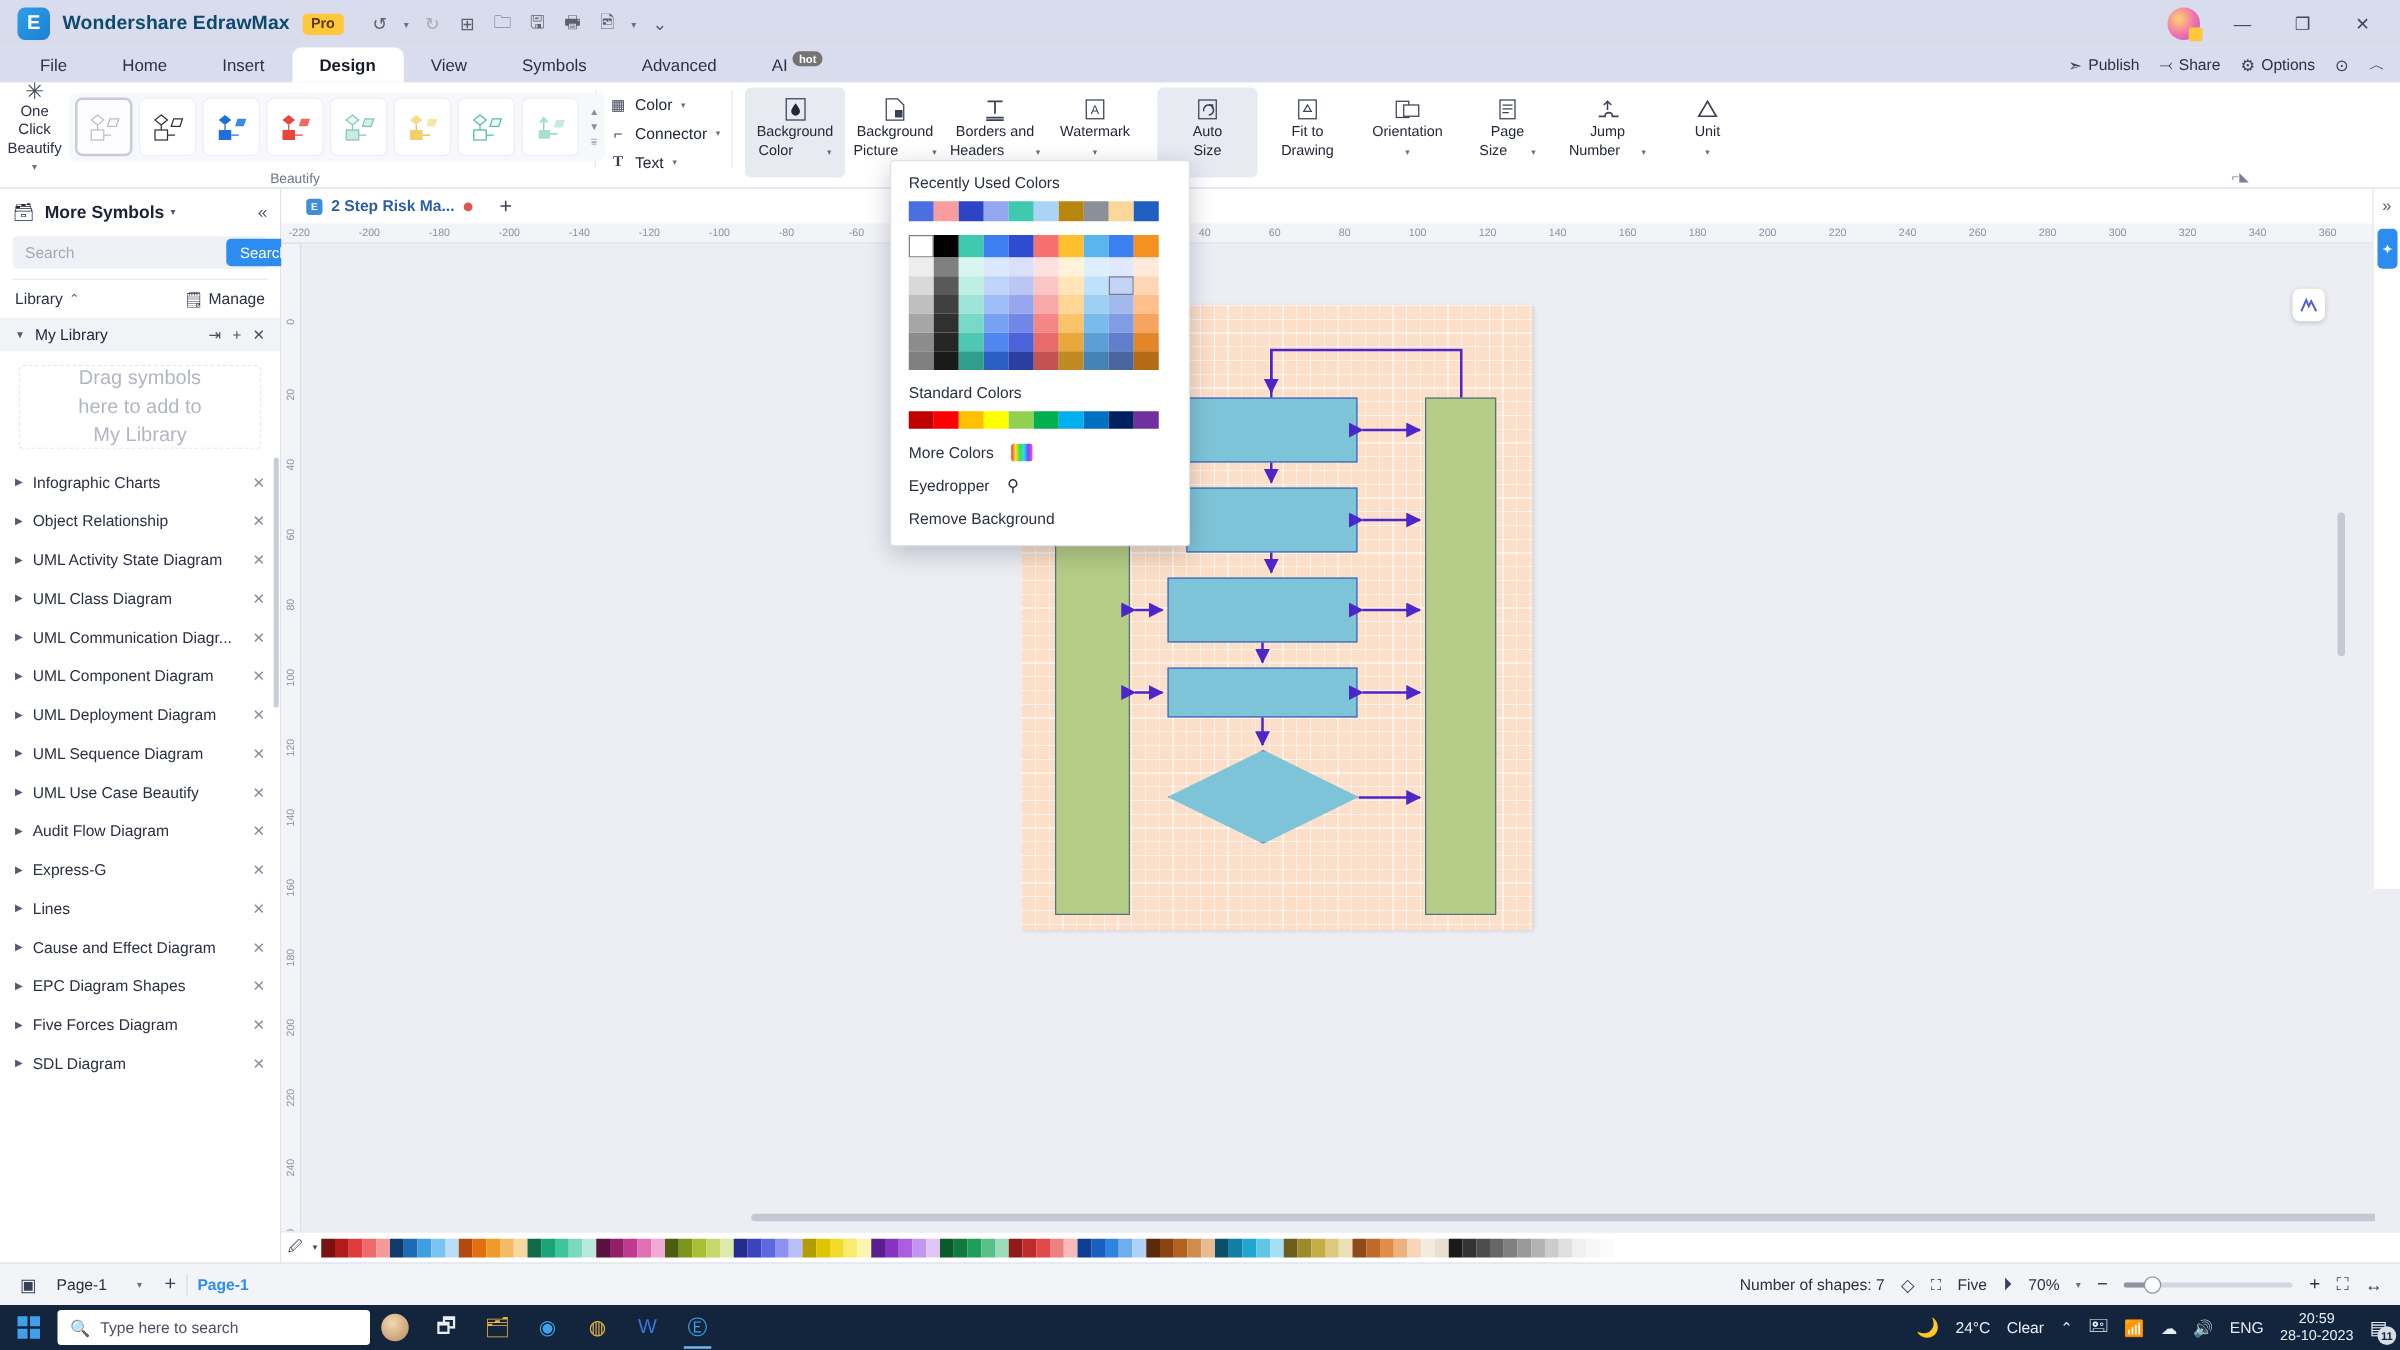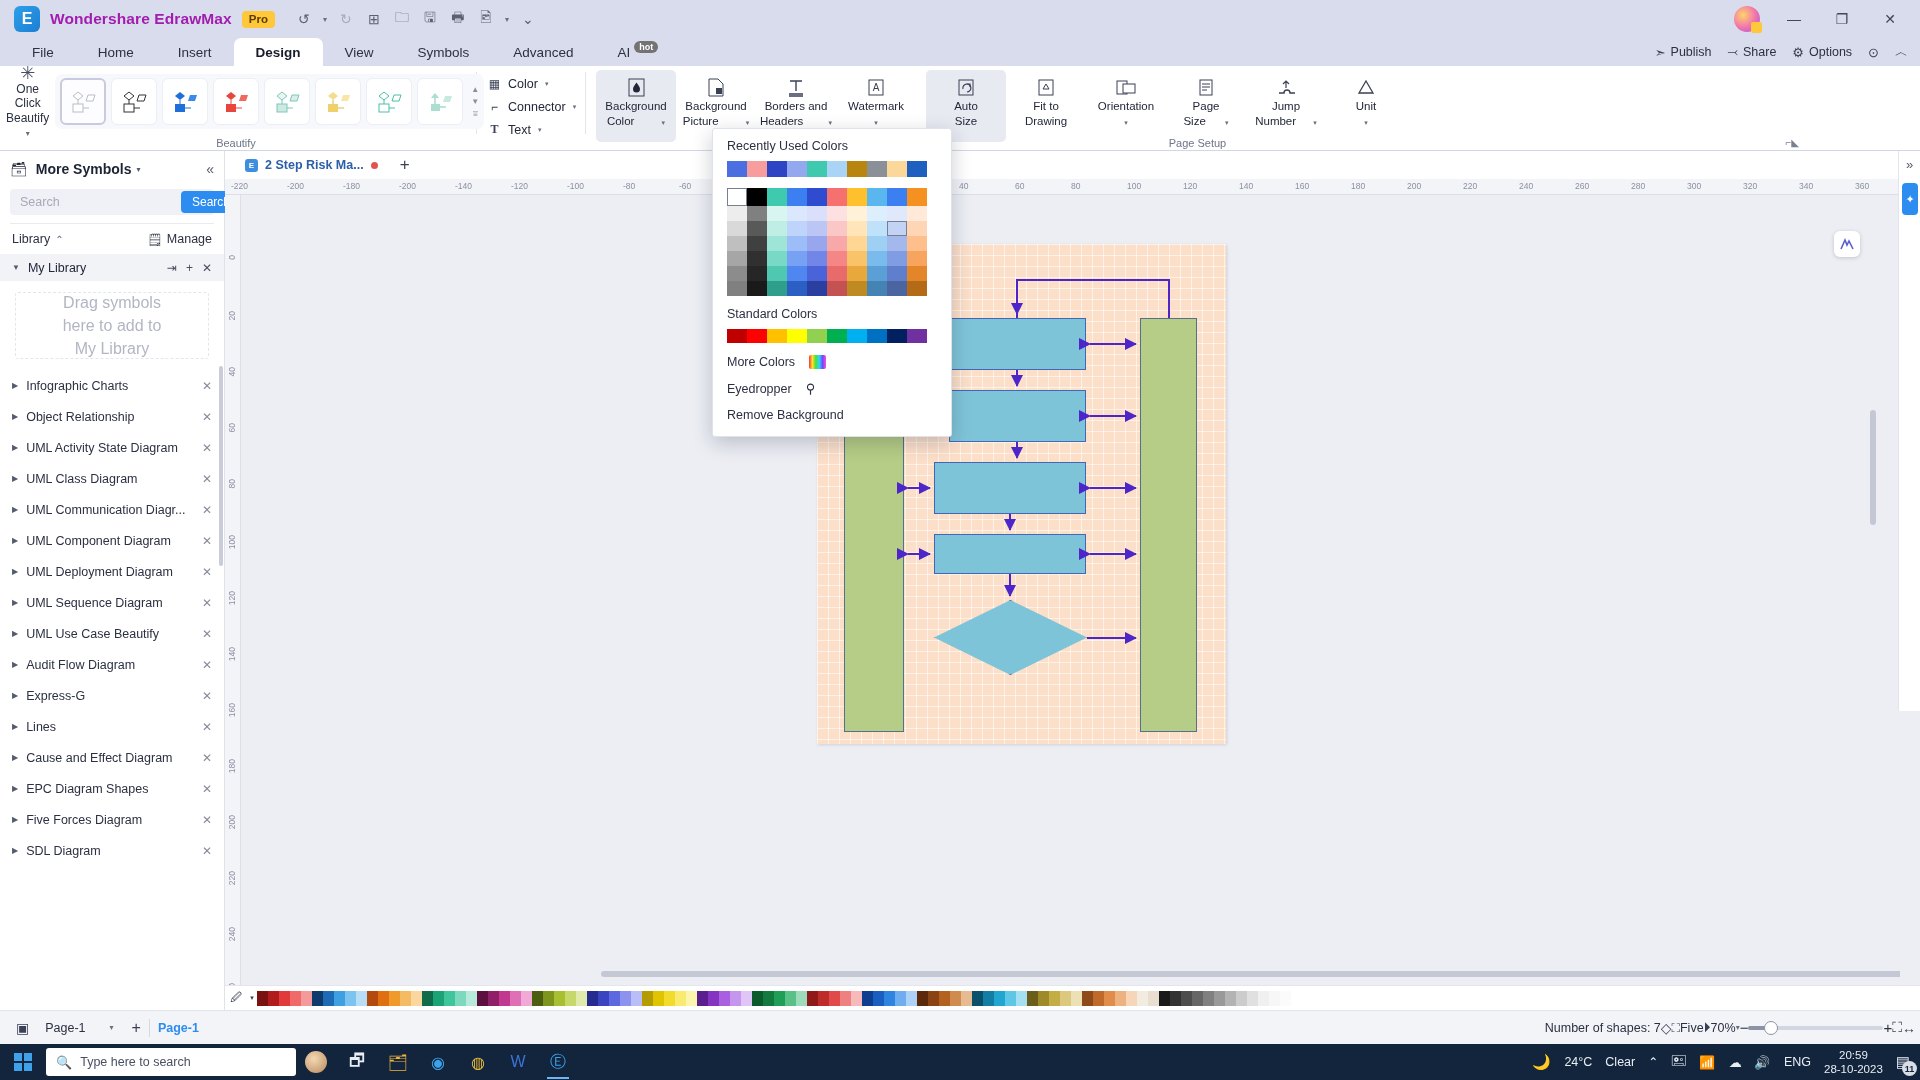--- a/index.html
+++ b/index.html
@@ -17,21 +17,21 @@
   .titlebar{
     position:absolute; left:0; top:0; width:1920px; height:38px;
     background:#d9dcec; display:flex; align-items:center;
   }
   .logo{
     width:26px;height:26px;margin-left:14px;border-radius:6px;
     background:linear-gradient(135deg,#2e9fe8,#1b7fd4);
     display:flex;align-items:center;justify-content:center;
     color:#fff;font-size:16px;font-weight:bold;
   }
-  .brand{margin-left:10px;font-size:15.5px;font-weight:bold;color:#a21caf;letter-spacing:.1px;}
+  .brand{margin-left:10px;font-size:15.5px;font-weight:bold;color:#0c4a6e;letter-spacing:.1px;}
   .pro-badge{
     margin-left:10px;background:#ffc83a;color:#5a3c00;font-weight:bold;
     font-size:11.5px;border-radius:4px;padding:2px 7px 3px;
   }
   .qat{display:flex;align-items:center;gap:2px;margin-left:16px;}
   .qbtn{
     width:26px;height:26px;display:flex;align-items:center;justify-content:center;
     color:#5c6170;border-radius:4px;font-size:14px;
   }
   .qbtn.disabled{color:#a7abba;}
@@ -229,21 +229,21 @@
 
   
   .statusbar{
     position:absolute;left:0;top:1010px;width:1920px;height:34px;background:#f3f4f8;
     display:flex;align-items:center;border-top:1px solid #e0e3ec;font-size:12.5px;color:#2b3042;
   }
   .sb-ico{font-size:14px;color:#3a4055;}
   .pagesel{display:flex;align-items:center;gap:24px;height:24px;padding:0 8px;margin-left:8px;font-size:12.5px;}
   .sb-sep{width:1px;height:18px;background:#d6d9e4;margin:0 8px;}
   .pagetab{color:#2d8cf0;font-size:12.5px;font-weight:bold;}
-  .sb-right{margin-left:auto;display:flex;align-items:center;gap:0;padding-right:4px;}
+  .sb-right{margin-left:auto;display:flex;align-items:center;gap:13px;padding-right:14px;}
   .zoomslider{width:135px;height:4px;background:#d2d6e1;border-radius:2px;position:relative;}
   .zoomknob{position:absolute;left:16px;top:-5px;width:14px;height:14px;border-radius:50%;
     background:#fff;border:1.5px solid #8d93a5;}
   .zoomfill{position:absolute;left:0;top:0;height:4px;width:20px;background:#8d93a5;border-radius:2px;}
 
   
   .taskbar{
     position:absolute;left:0;top:1044px;width:1920px;height:36px;background:#13253c;
     display:flex;align-items:center;color:#e9edf4;font-size:12.5px;
   }
@@ -584,21 +584,20 @@
         <div class="bb-ico">
           <svg width="18" height="19" viewBox="0 0 18 19">
               <path d="M9 3 l7 12 h-14z" fill="none" stroke="#3a4055" stroke-width="1.3"></path>
             </svg>
         </div>
         <div class="bb-t">Unit</div>
         <div class="bb-t">
           <span class="bb-caret">▾</span>
         </div>
       </div>
-      <div class="glabel">Page Setup</div>
       <div class="rdialog">⌐◣</div>
     </div>
   </div>
 
   <div class="leftpanel">
     <div class="lp-head">
       <span style="font-size:14px;color:#22283a;">🗃</span>
       <span class="lp-title">More Symbols</span>
       <span class="lp-caret">▾</span>
       <span class="lp-collapse">«</span>

